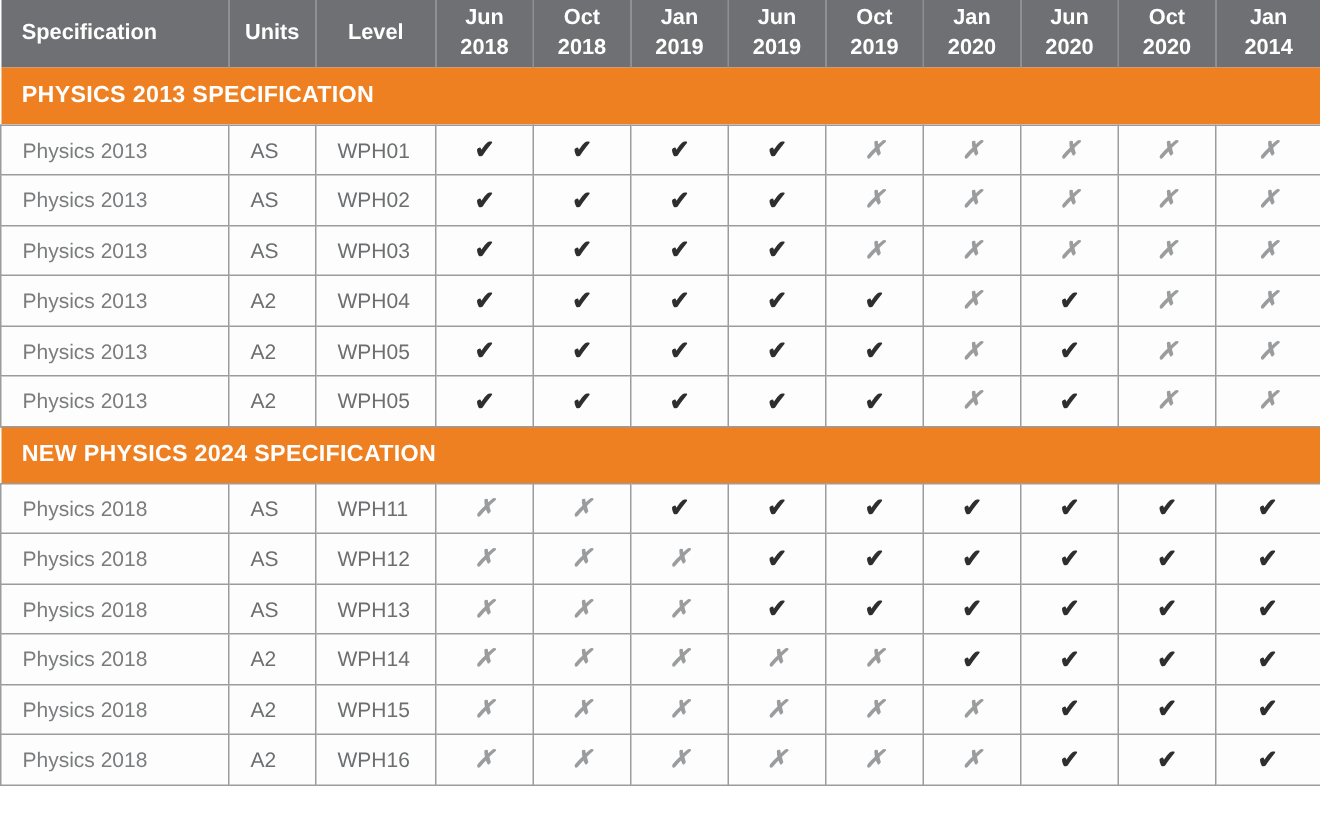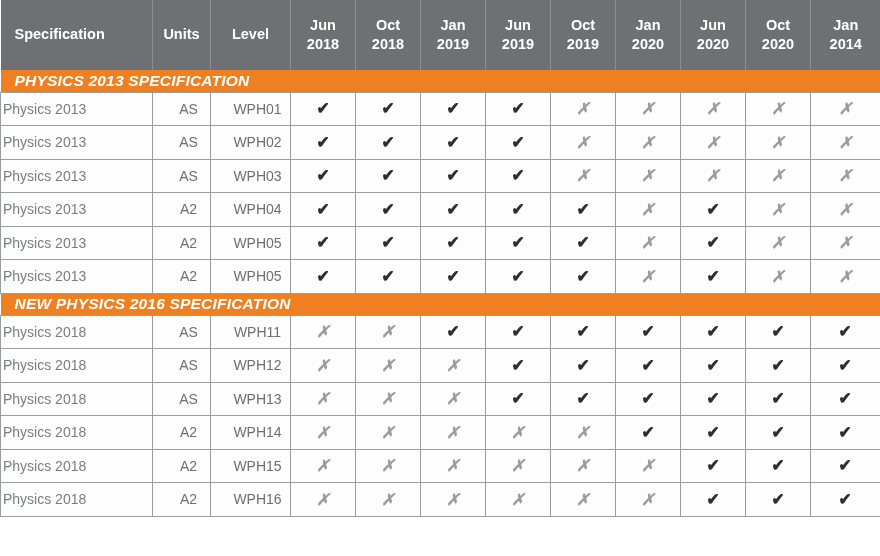--- a/index.html
+++ b/index.html
@@ -16,21 +16,21 @@
   }
 
   #spec-table {
     width: 880px;
     border-collapse: collapse;
     table-layout: fixed;
   }
 
   
   thead tr {
-    height: 70px;
+    height: 45px;
   }
   th.hcell {
     background: #6e7073;
     color: #ffffff;
     font-size: 14.5px;
     font-weight: bold;
     line-height: 1.32;
     border-right: 1px solid #8d8f91;
     vertical-align: middle;
     padding: 0;
@@ -39,21 +39,21 @@
   th.hcell-left {
     text-align: left;
     padding-left: 14px;
   }
   th.hcell-center {
     text-align: center;
   }
   th .mon, th .yr { display: block; }
 
   
-  tr.section-row { height: 22px; font-style: italic; }
+  tr.section-row { height: 38px; }
   td.section-banner {
     background: #ef8022;
     color: #ffffff;
     font-size: 15.5px;
     font-weight: bold;
     letter-spacing: 0.2px;
     text-align: left;
     padding: 0 0 0 14px;
     border: none;
     vertical-align: middle;
@@ -65,25 +65,25 @@
     border: 1px solid #9a9c9e;
     border-top: none;
     font-size: 14px;
     color: #6c6e70;
     vertical-align: middle;
     padding: 0;
     background: #fdfdfd;
   }
   td.dcell.text-left {
     text-align: left;
-    padding-left: 2px;
+    padding-left: 14px;
     color: #7a7c7e;
   }
   td.dcell.text-mid {
-    text-align: center;
+    text-align: left;
     padding-left: 14px;
     color: #6c6e70;
   }
   td.mark {
     text-align: center;
     font-size: 17px;
     line-height: 1;
   }
   .mark-yes {
     color: #2e2e2e;
@@ -248,21 +248,21 @@
         <td class="dcell mark"><span class="mark-yes">✔</span></td>
         <td class="dcell mark"><span class="mark-yes">✔</span></td>
         <td class="dcell mark"><span class="mark-yes">✔</span></td>
         <td class="dcell mark"><span class="mark-yes">✔</span></td>
         <td class="dcell mark"><span class="mark-no">✗</span></td>
         <td class="dcell mark"><span class="mark-yes">✔</span></td>
         <td class="dcell mark"><span class="mark-no">✗</span></td>
         <td class="dcell mark"><span class="mark-no">✗</span></td>
       </tr>
       <tr class="section-row">
-        <td class="section-banner" colspan="12">NEW PHYSICS 2016 SPECIFICATION</td>
+        <td class="section-banner" colspan="12">NEW PHYSICS 2024 SPECIFICATION</td>
       </tr>
       <tr class="data-row first-after-banner">
         <td class="dcell text-left">Physics 2018</td>
         <td class="dcell text-mid">AS</td>
         <td class="dcell text-mid">WPH11</td>
         <td class="dcell mark"><span class="mark-no">✗</span></td>
         <td class="dcell mark"><span class="mark-no">✗</span></td>
         <td class="dcell mark"><span class="mark-yes">✔</span></td>
         <td class="dcell mark"><span class="mark-yes">✔</span></td>
         <td class="dcell mark"><span class="mark-yes">✔</span></td>

